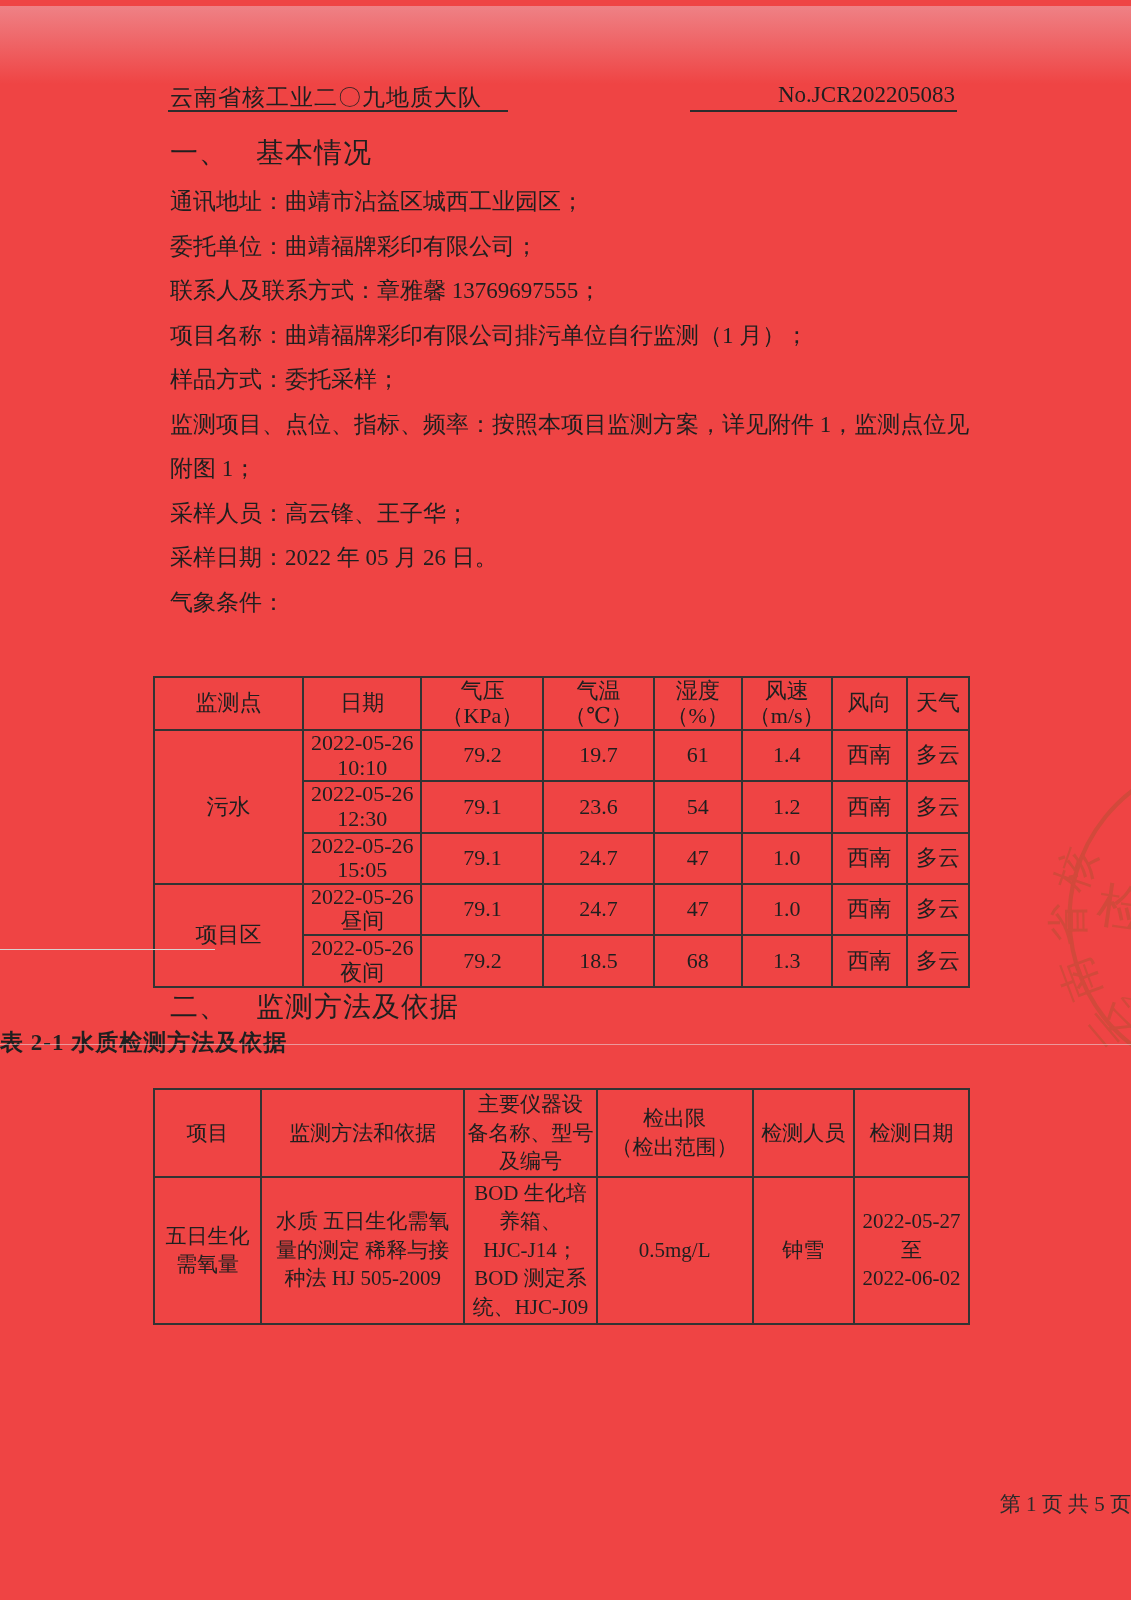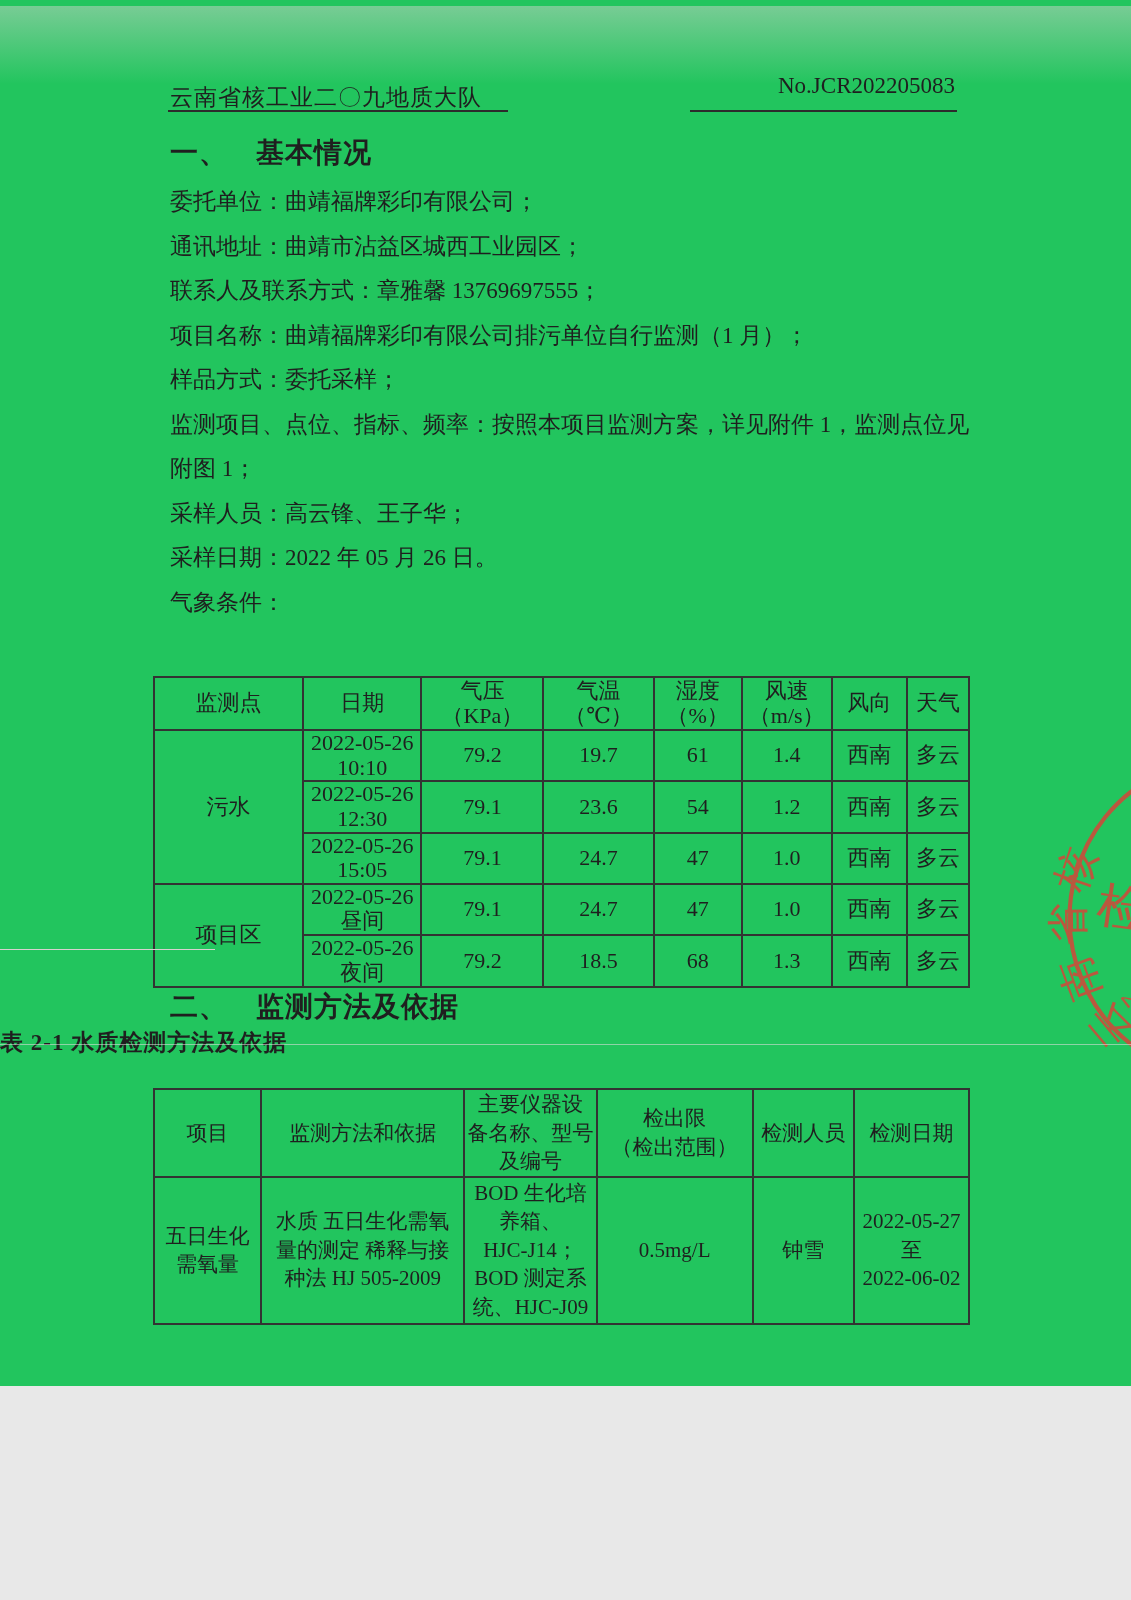--- a/index.html
+++ b/index.html
@@ -1,38 +1,38 @@
 <!DOCTYPE html>
 <html><head>
 <meta charset="utf-8">
 <style>
   html,body { margin:0; padding:0; background:#e8e8e8; }
   .page {
     position:relative;
-    width:1131px; height:1386px;
+    width:1131px; height:1600px;
     margin:0 auto;
-    background:#22c55e;
+    background:#ef4444;
     overflow:hidden;
     font-family:"Liberation Serif","DejaVu Serif",serif;
     color:#1f1f1f;
   }
   .tint-top {
     position:absolute; left:0; top:6px; width:100%; height:78px;
     background:linear-gradient(180deg, rgba(238,214,224,0.42), rgba(238,214,224,0));
     pointer-events:none;
   }
   .scan-line-1 { position:absolute; left:0; top:949px; width:215px; height:1px; background:#d7d2cf; }
   .scan-line-2 { position:absolute; left:0; top:1044px; width:100%; height:1px; background:#ead fe; background:#eadfe3; opacity:.55; }
 
   .hdr-left  { position:absolute; left:170px; top:82px; font-size:23px; letter-spacing:1px; }
-  .hdr-right { position:absolute; right:176px; top:73px; font-size:23px; }
+  .hdr-right { position:absolute; right:176px; top:82px; font-size:23px; }
   .hdr-rule-left  { position:absolute; left:168px; top:110px; width:340px; height:2px; background:#2c2c2c; }
   .hdr-rule-right { position:absolute; left:690px; top:110px; width:267px; height:2px; background:#2c2c2c; }
 
-  .h1 { position:absolute; left:170px; font-size:28px; font-weight:bold; letter-spacing:1px; }
+  .h1 { position:absolute; left:170px; font-size:28px; font-weight:normal; letter-spacing:1px; }
   .h1 .num { margin-right:28px; }
   .sec1-title { top:134px; }
   .sec2-title { top:988px; }
 
   .info-lines { position:absolute; left:170px; top:180px; width:830px; font-size:23px; }
   .info-lines div { height:44.5px; line-height:44.5px; white-space:nowrap; }
 
   table { border-collapse:collapse; table-layout:fixed; position:absolute; }
   td, th {
     border:2px solid #333;
@@ -66,22 +66,22 @@
   <div class="hdr-left">云南省核工业二〇九地质大队</div>
   <div class="hdr-right">No.JCR202205083</div>
   <div class="hdr-rule-left"></div>
   <div class="hdr-rule-right"></div>
 
   <div class="h1 sec1-title">
     <span class="num">一、</span><span>基本情况</span>
   </div>
 
   <div class="info-lines">
+    <div>通讯地址：曲靖市沾益区城西工业园区；</div>
     <div>委托单位：曲靖福牌彩印有限公司；</div>
-    <div>通讯地址：曲靖市沾益区城西工业园区；</div>
     <div>联系人及联系方式：章雅馨 13769697555；</div>
     <div>项目名称：曲靖福牌彩印有限公司排污单位自行监测（1 月）；</div>
     <div>样品方式：委托采样；</div>
     <div>监测项目、点位、指标、频率：按照本项目监测方案，详见附件 1，监测点位见</div>
     <div>附图 1；</div>
     <div>采样人员：高云锋、王子华；</div>
     <div>采样日期：2022 年 05 月 26 日。</div>
     <div>气象条件：</div>
   </div>
 

